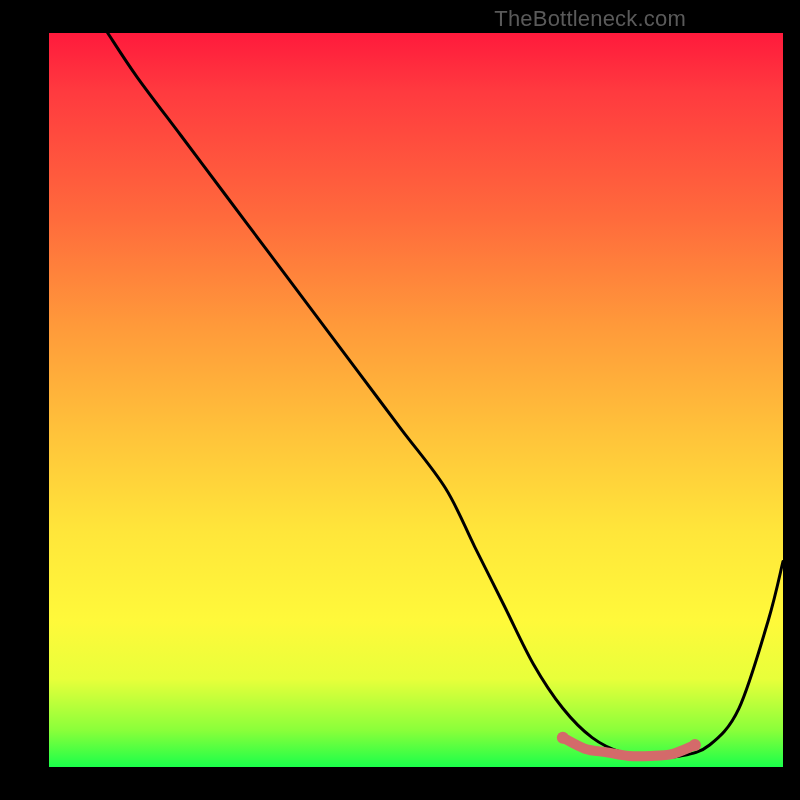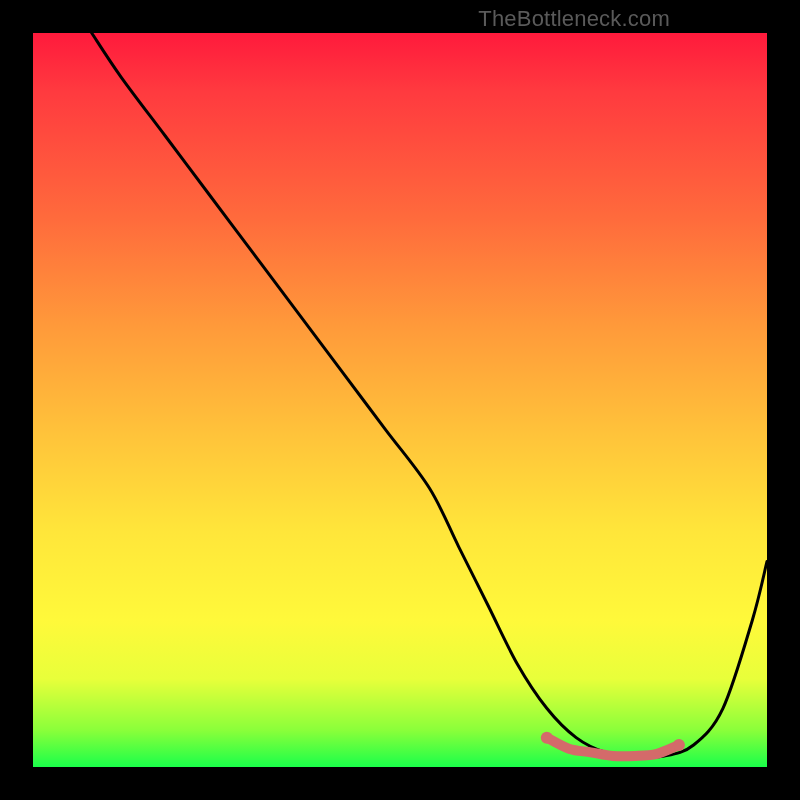--- a/index.html
+++ b/index.html
@@ -6,21 +6,21 @@
     margin: 0;
     padding: 0;
     width: 800px;
     height: 800px;
     background: #000;
     overflow: hidden;
     font-family: Arial, Helvetica, sans-serif;
   }
   .frame {
     position: absolute;
-    left: 0;
+    left: 16px;
     top: 0;
     width: 684px;
     height: 800px;
     background: #000;
   }
   .plot {
     position: absolute;
     left: 33px;
     top: 33px;
     width: 734px;

